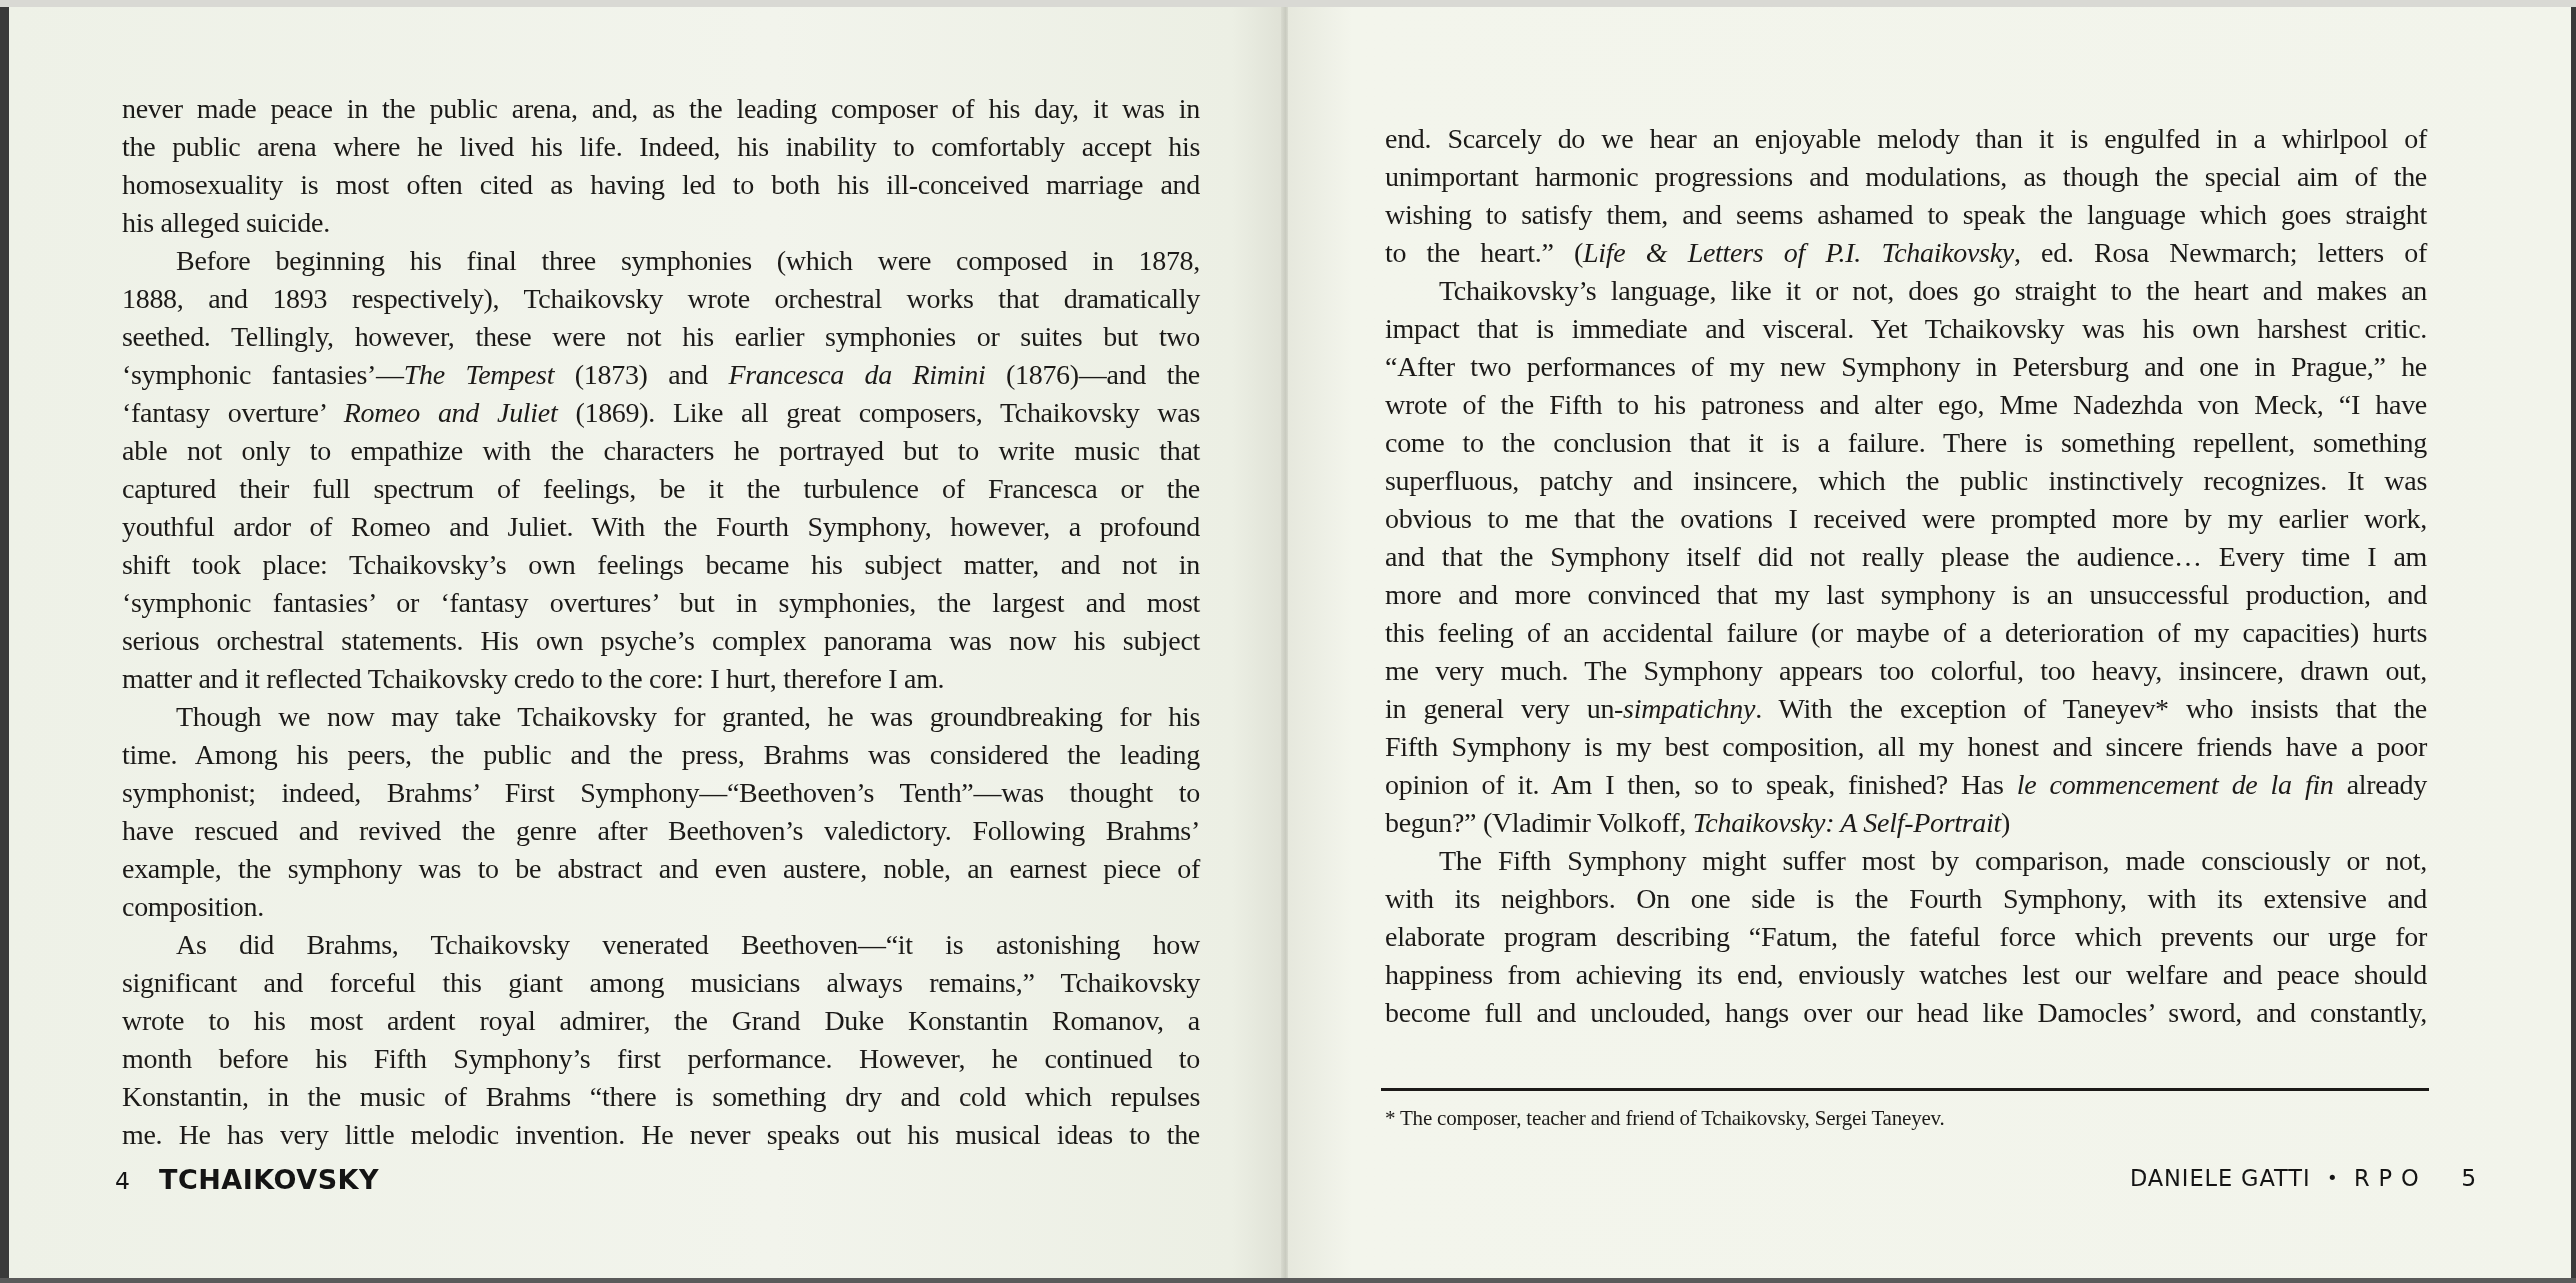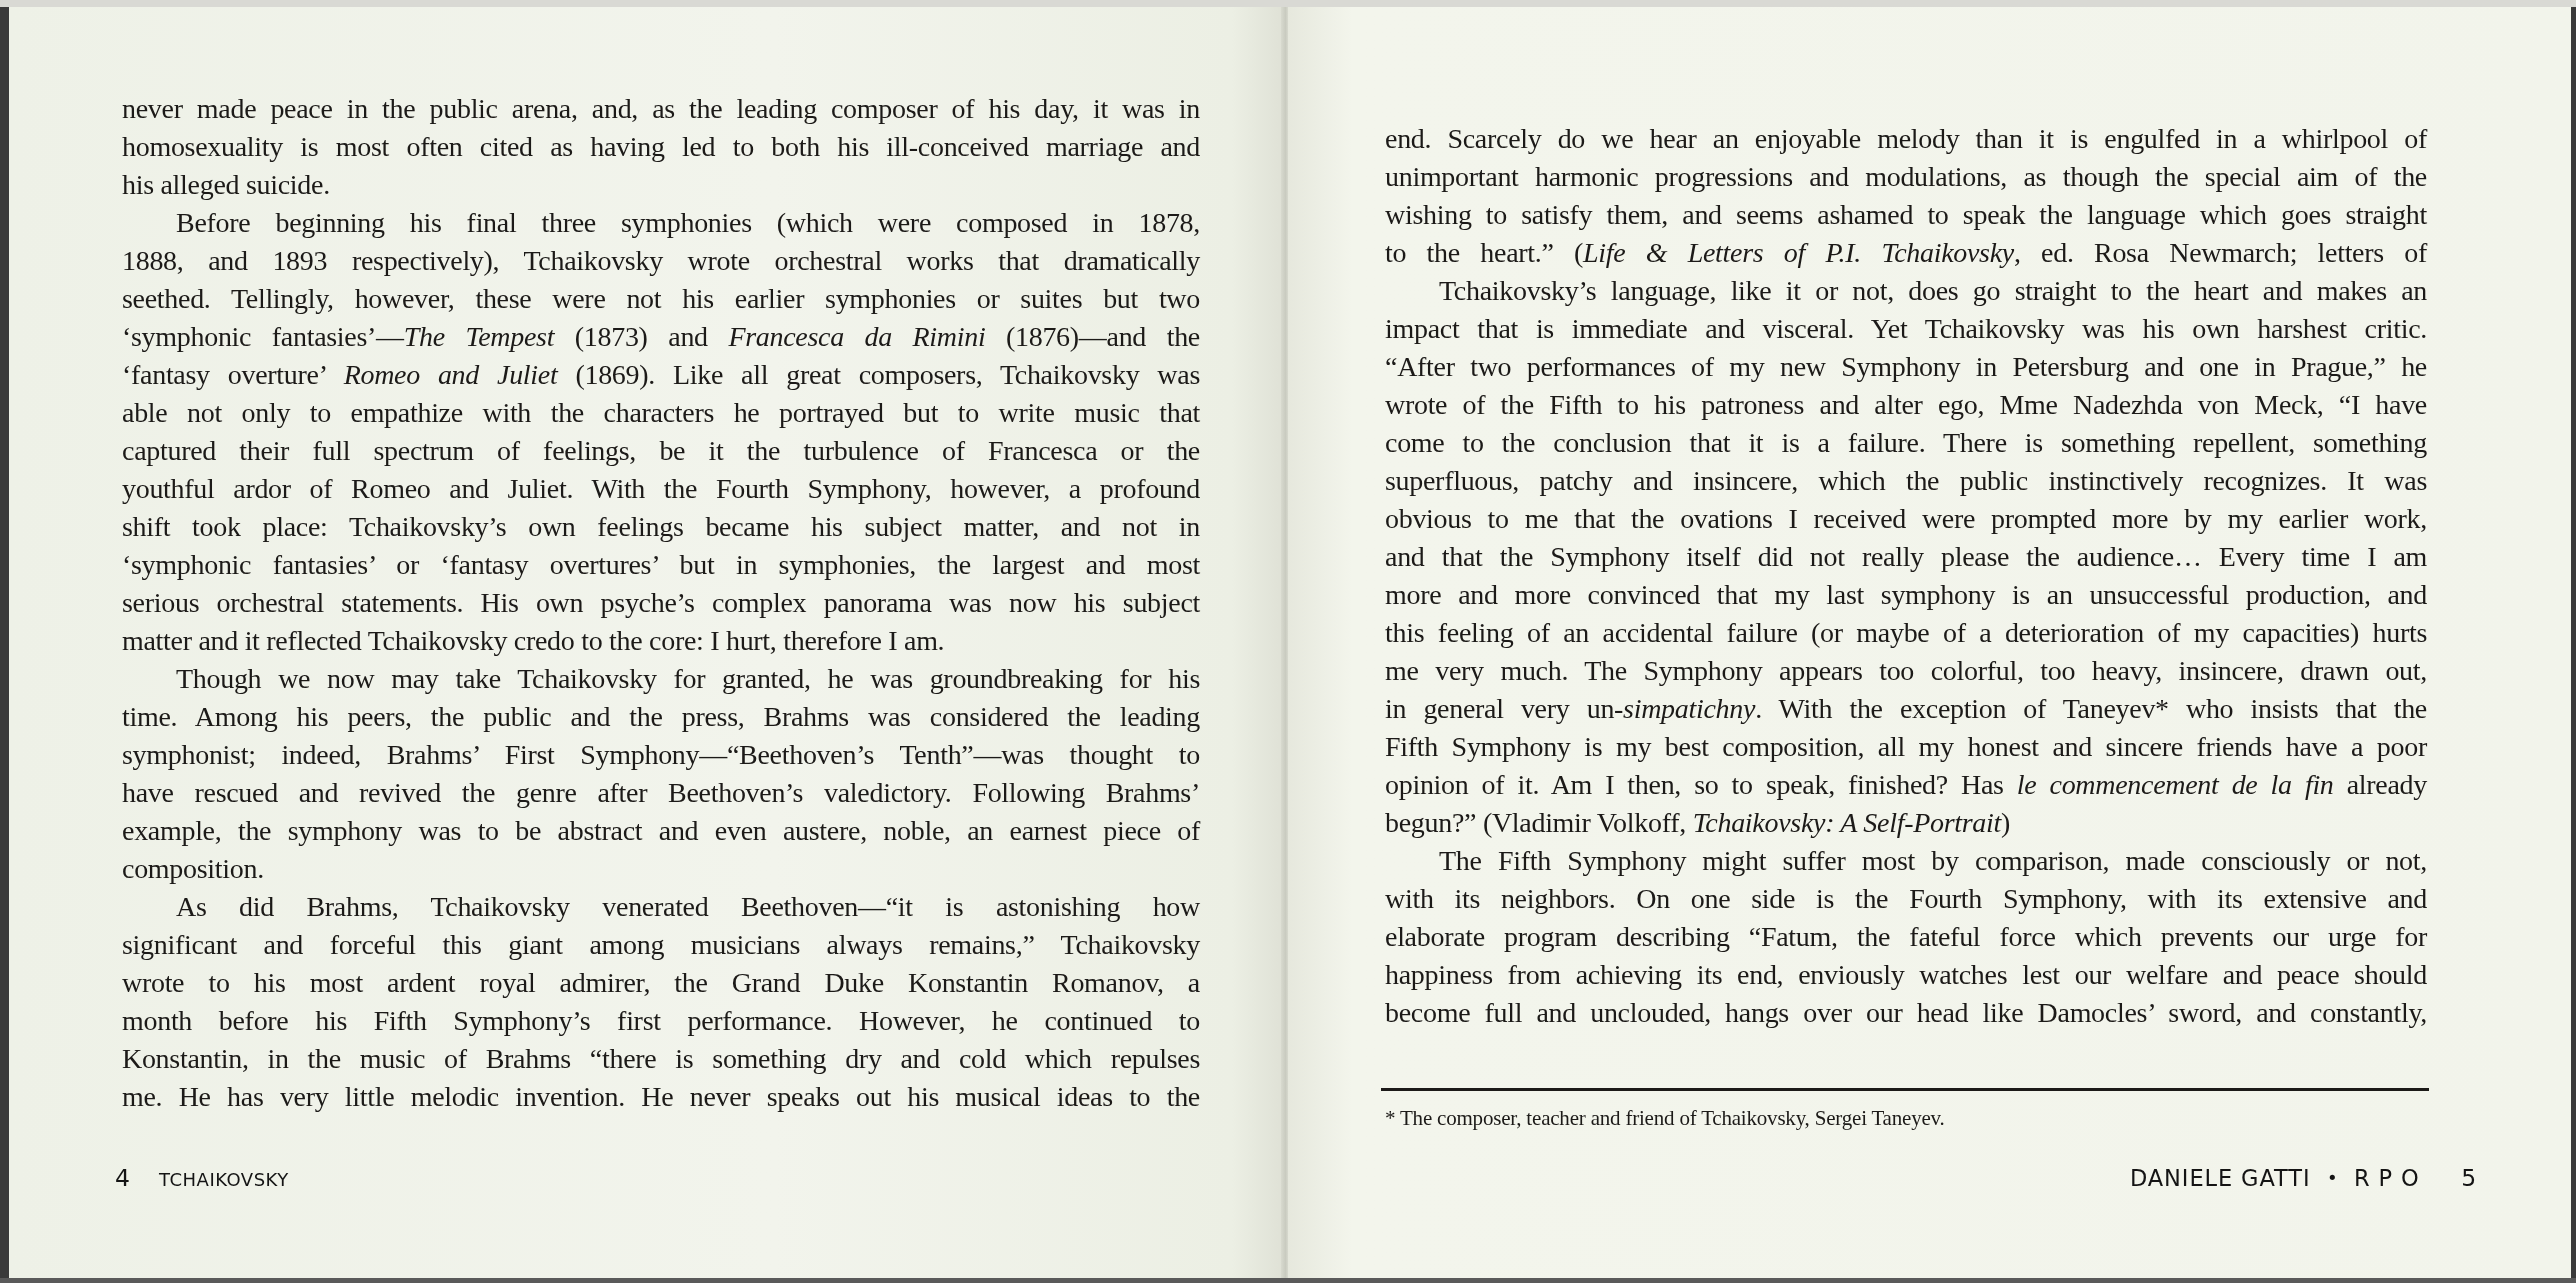--- a/index.html
+++ b/index.html
@@ -36,39 +36,40 @@
   .line.last { text-align-last: left; }
   .line.indent { padding-left: 54px; }
   .line i { font-style: italic; }
 
   .fn-rule { position: absolute; left: 1381px; top: 1088px; width: 1048px; height: 2.7px; background: #1c1a18; }
   #footnote { position: absolute; left: 1385px; top: 1106px; font-size: 21px; letter-spacing: -0.2px; }
 
   .folio { position: absolute; top: 1164px; font-family: "DejaVu Sans", "Liberation Sans", sans-serif; font-size: 23.5px; color:#141414; }
   #folio-left { left: 115px; }
   #folio-left .num { margin-right: 21.6px; }
-  #folio-left .title { font-weight: normal; font-size: 18px; letter-spacing: 0.5px; }
+  #folio-left .title { font-weight: bold; font-size: 27px; letter-spacing: 0.5px; }
   #folio-right { left: 2130px; }
   #folio-right .run { font-size: 22.5px; letter-spacing: 0.9px; }
   #folio-right .bullet { margin: 0 9px; font-size: 18px; vertical-align: 1.8px; }
   #folio-right .num { margin-left: 34px; }
 </style>
 </head>
 <body>
 
 <div class="topbar"></div>
 
 <div class="page" id="page-left">
 </div>
 <div class="gutter"></div>
 <div class="page" id="page-right">
 </div>
 
 <div class="text-block" id="left-text">
     <div class="line">never made peace in the public arena, and, as the leading composer of his day, it was in</div>
+    <div class="line">the public arena where he lived his life. Indeed, his inability to comfortably accept his</div>
     <div class="line">homosexuality is most often cited as having led to both his ill-conceived marriage and</div>
     <div class="line last">his alleged suicide.</div>
     <div class="line indent">Before beginning his final three symphonies (which were composed in 1878,</div>
     <div class="line">1888, and 1893 respectively), Tchaikovsky wrote orchestral works that dramatically</div>
     <div class="line">seethed. Tellingly, however, these were not his earlier symphonies or suites but two</div>
     <div class="line">‘symphonic fantasies’—<i>The Tempest</i> (1873) and <i>Francesca da Rimini</i> (1876)—and the</div>
     <div class="line">‘fantasy overture’ <i>Romeo and Juliet</i> (1869). Like all great composers, Tchaikovsky was</div>
     <div class="line">able not only to empathize with the characters he portrayed but to write music that</div>
     <div class="line">captured their full spectrum of feelings, be it the turbulence of Francesca or the</div>
     <div class="line">youthful ardor of Romeo and Juliet. With the Fourth Symphony, however, a profound</div>

